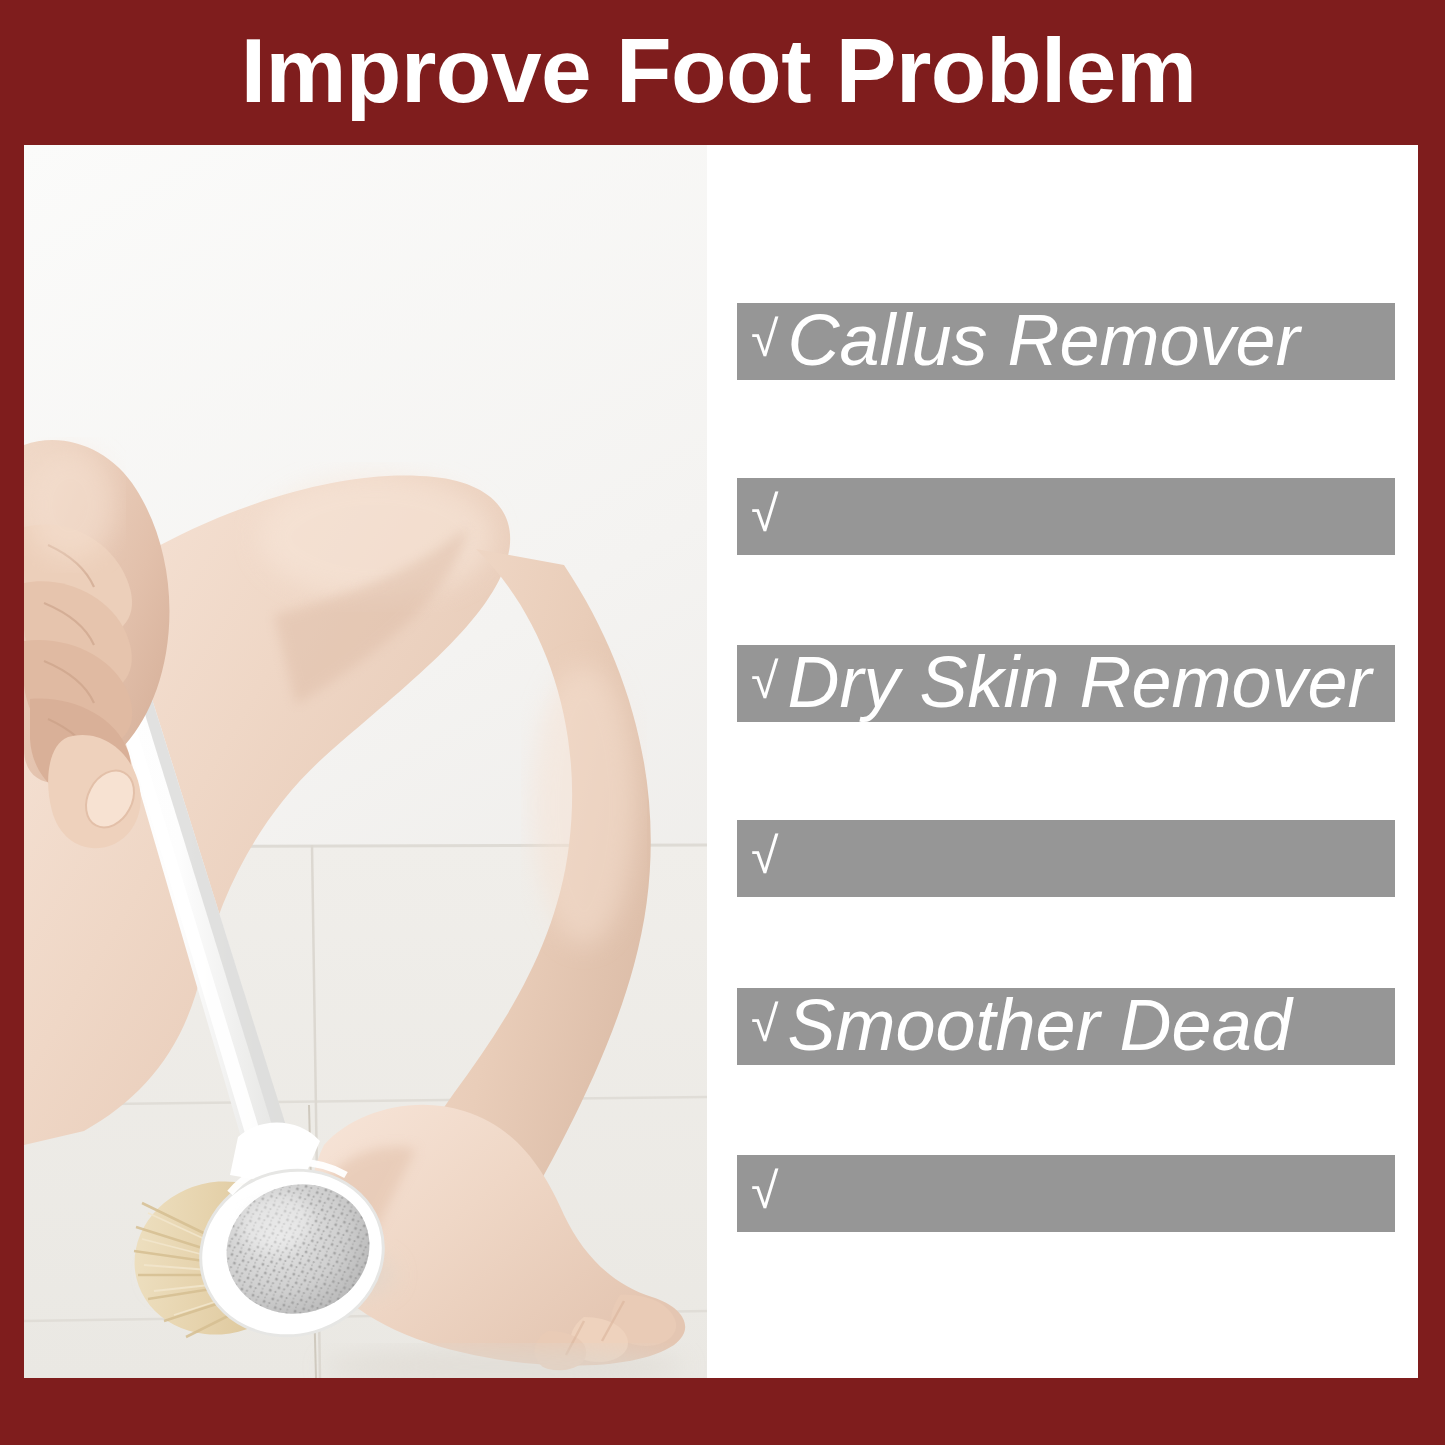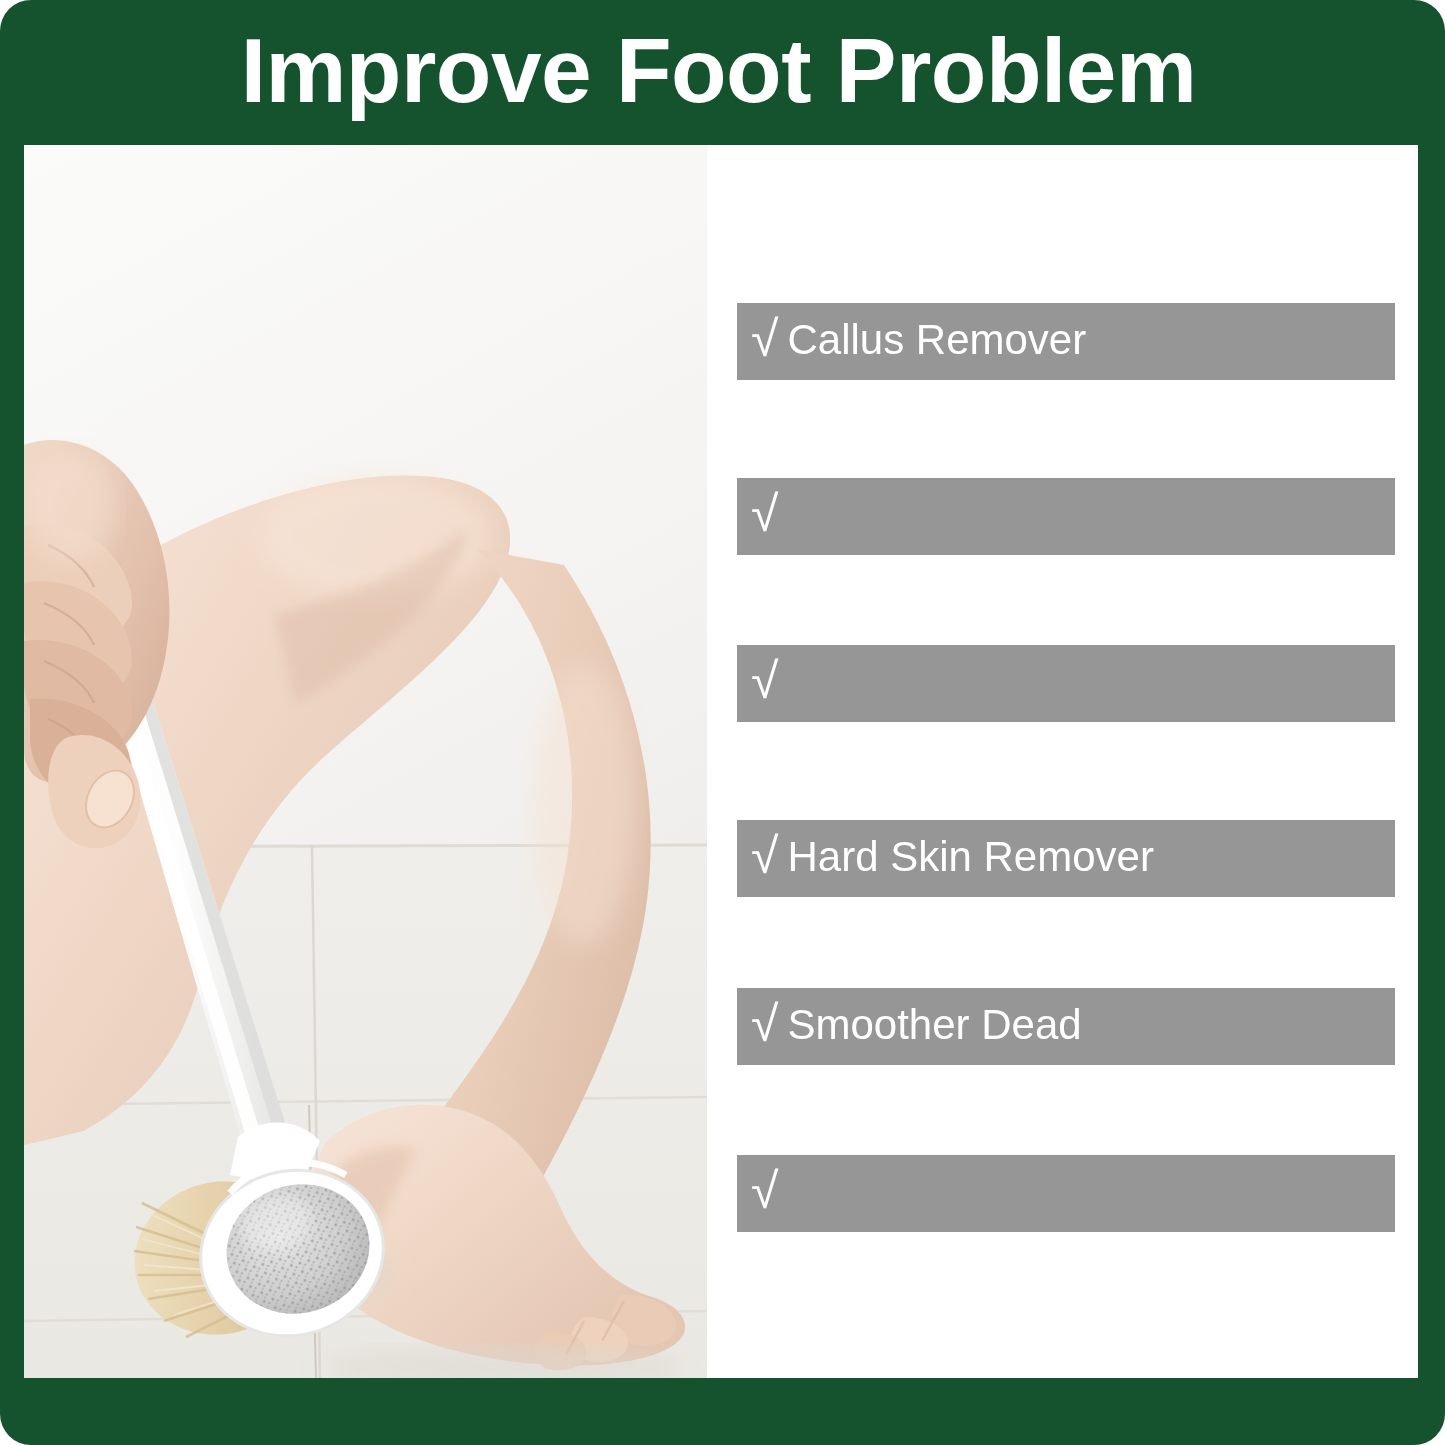--- a/index.html
+++ b/index.html
@@ -4,24 +4,23 @@
 <style>
   html, body {
     margin: 0;
     padding: 0;
     background: #ffffff;
   }
   .canvas {
     position: relative;
     width: 1445px;
     height: 1445px;
-    background: #14532d;
+    background: #7f1d1d;
     overflow: hidden;
     font-family: "Liberation Sans", sans-serif;
-    border-radius: 31px;
   }
 
   
   .title-bar {
     position: absolute;
     left: 0;
     top: 0;
     width: 1445px;
     height: 145px;
     display: flex;
@@ -89,24 +88,25 @@
     color: #ffffff;
     font-size: 50px;
     line-height: 1;
     padding-left: 14px;
     padding-right: 9px;
     font-weight: 300;
     transform: translateY(-3px);
   }
   .feature-label {
     color: #ffffff;
-    font-size: 42px;
+    font-size: 72px;
     line-height: 1;
     white-space: nowrap;
     transform: translateY(-2px);
+    font-style: italic;
   }
 </style>
 </head>
 <body>
 
 <div class="canvas">
 
   <div class="title-bar">
     <div class="title-text">Improve Foot Problem</div>
   </div>
@@ -284,25 +284,25 @@
         <span class="check-mark">√</span>
         <span class="feature-label">Callus Remover</span>
       </div>
 
       <div class="feature-row">
         <span class="check-mark">√</span>
       </div>
 
       <div class="feature-row">
         <span class="check-mark">√</span>
-      </div>
-
-      <div class="feature-row">
-        <span class="check-mark">√</span>
-        <span class="feature-label">Hard Skin Remover</span>
+        <span class="feature-label">Dry Skin Remover</span>
+      </div>
+
+      <div class="feature-row">
+        <span class="check-mark">√</span>
       </div>
 
       <div class="feature-row">
         <span class="check-mark">√</span>
         <span class="feature-label">Smoother Dead</span>
       </div>
 
       <div class="feature-row">
         <span class="check-mark">√</span>
       </div>

